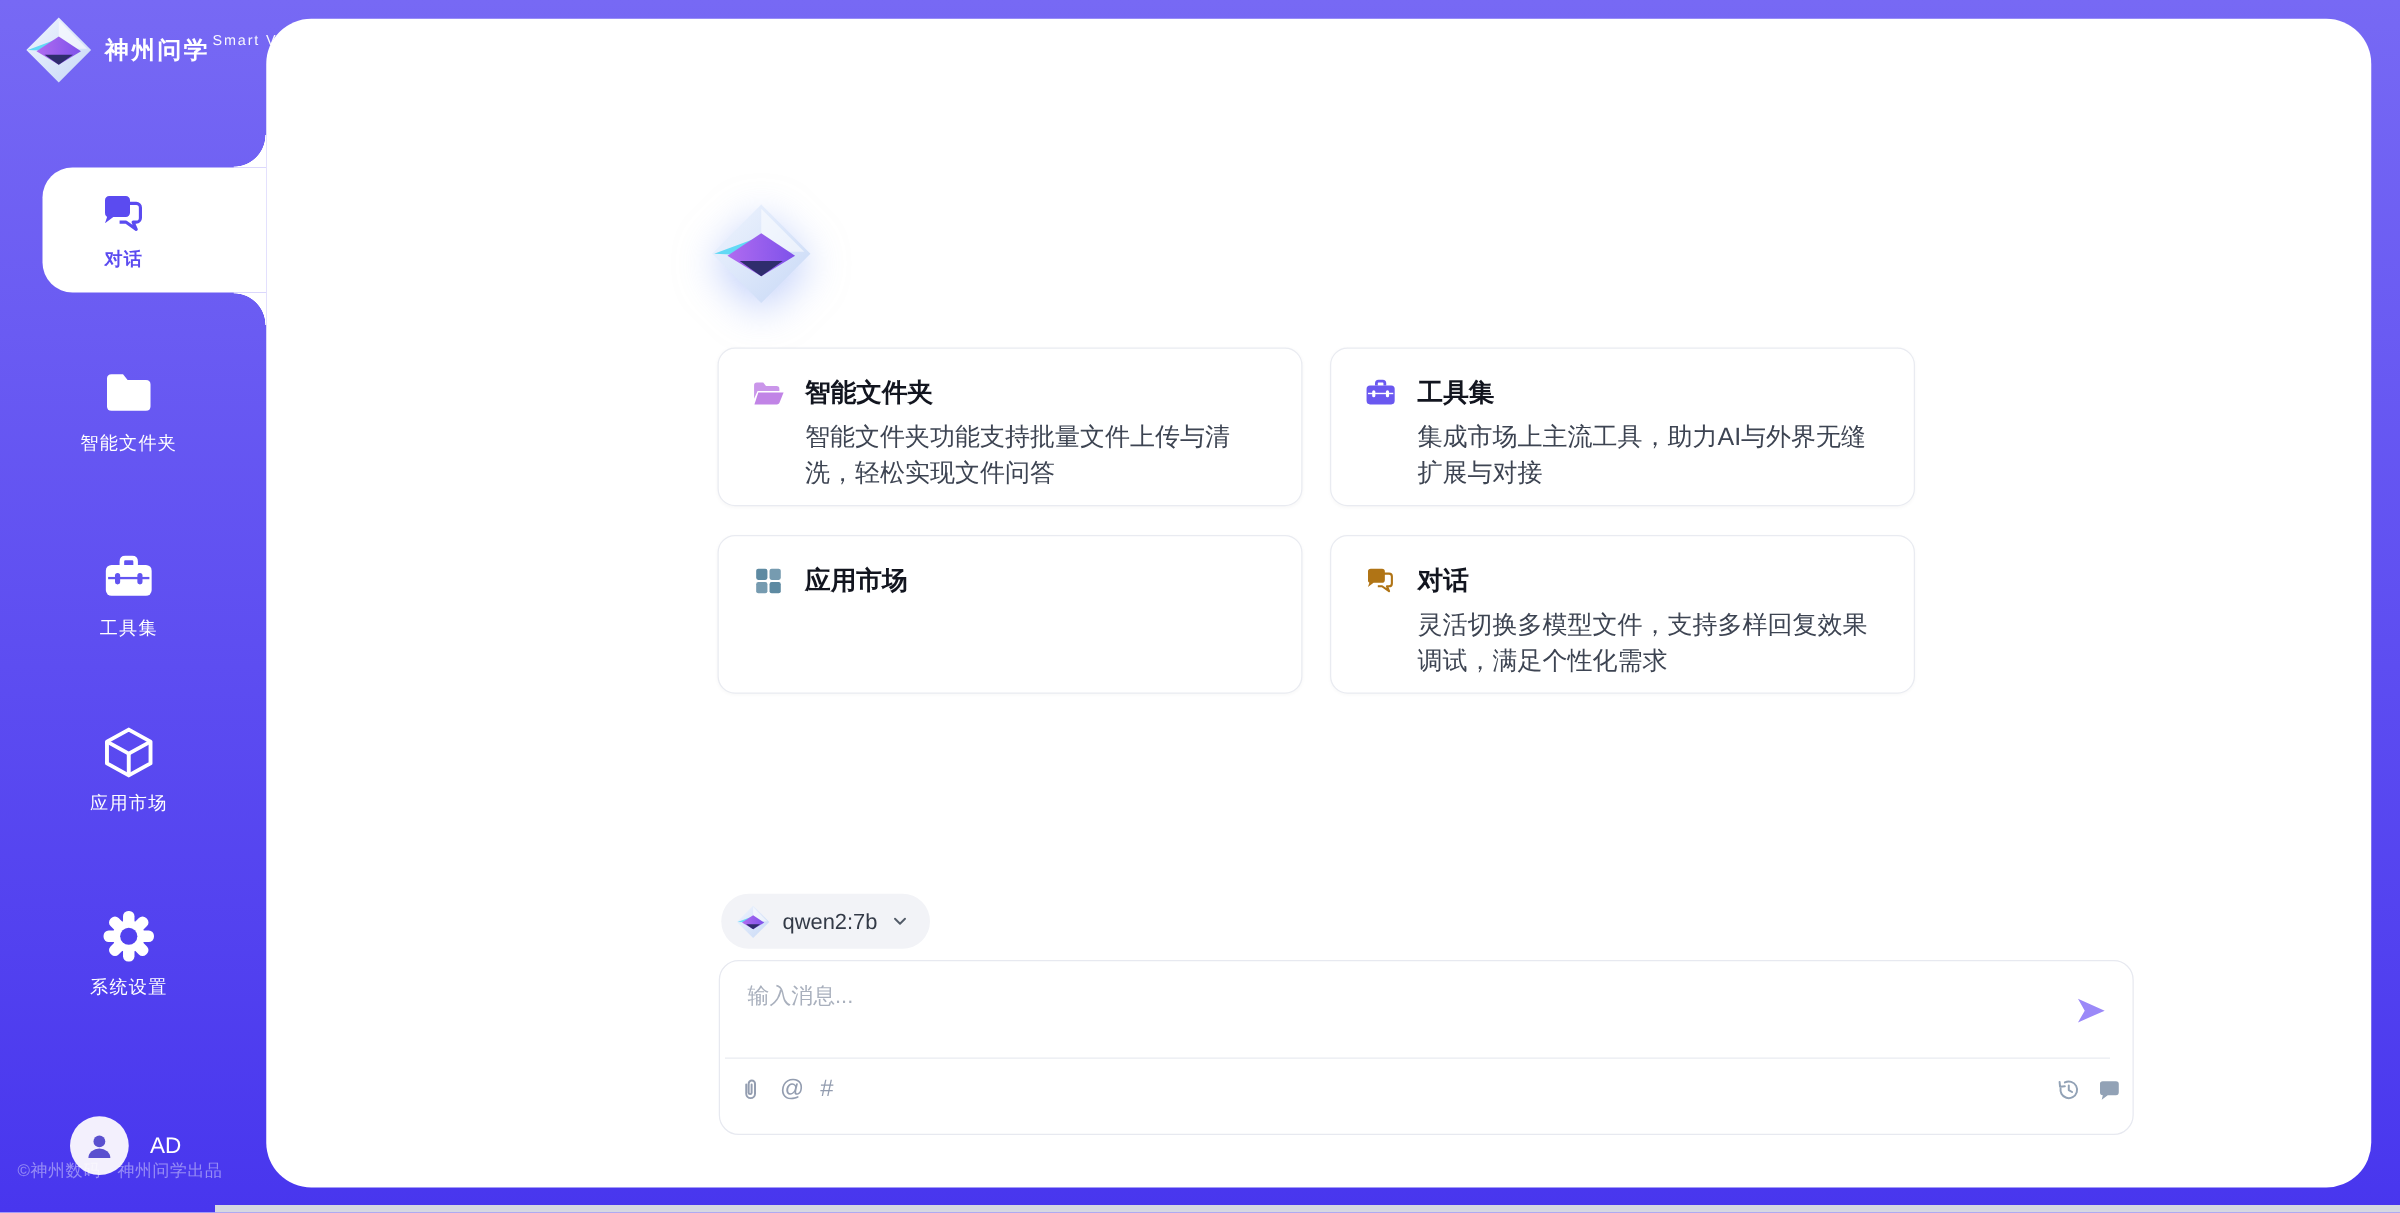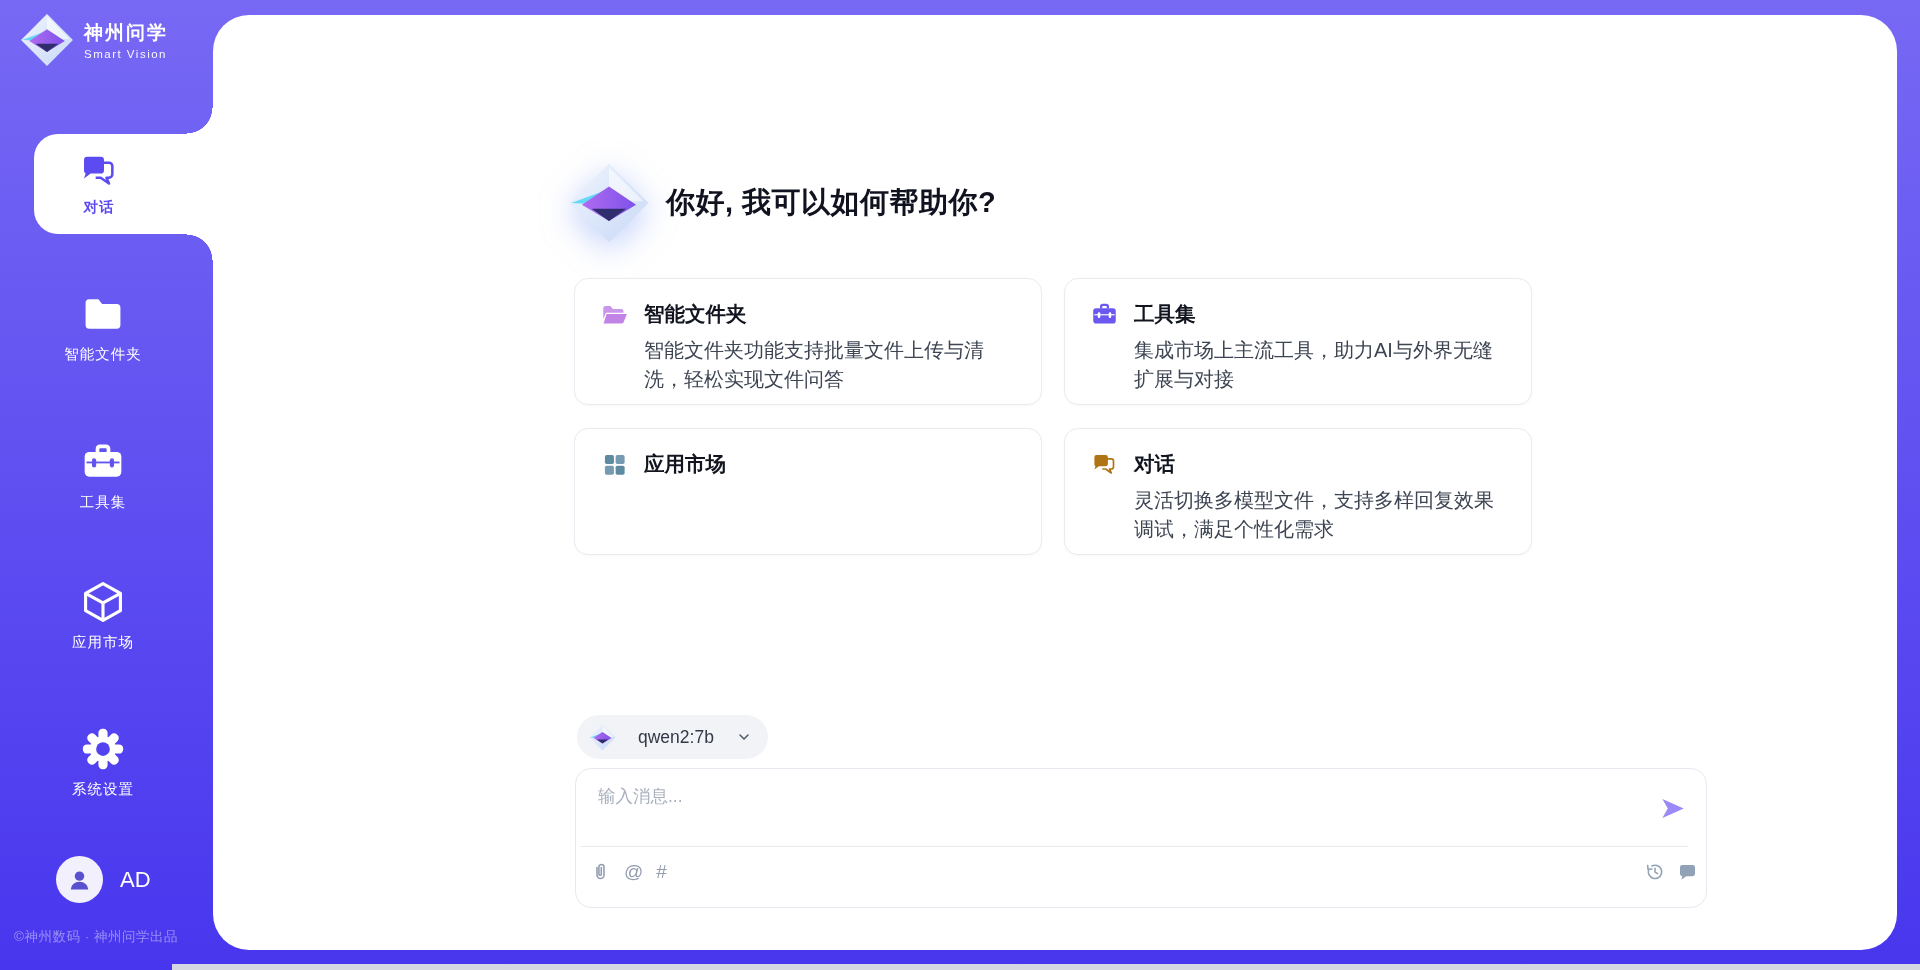--- a/index.html
+++ b/index.html
@@ -15,21 +15,21 @@
   
   .content{
     position:absolute;left:213px;top:15px;width:1684px;height:935px;
     background:#ffffff;border-radius:36px;
   }
   .bottom-strip{position:absolute;left:172px;right:0;bottom:0;height:6px;background:#d6d8e1;}
 
   
   .logo{position:absolute;left:20px;top:13px;display:flex;align-items:center;gap:10px;color:#fff;}
   .logo .diamond{width:54px;height:54px;}
-  .logo-text{display:flex;flex-direction:column;gap:2px;}
+  .logo-text{display:flex;flex-direction:row;gap:2px;}
   .logo-name{font-size:19px;font-weight:bold;letter-spacing:2px;}
   .logo-sub{font-size:11.5px;letter-spacing:1.5px;opacity:.95;}
 
   .tab-active{
     position:absolute;left:34px;top:134px;width:179px;height:100px;
     background:#fff;border-radius:24px 0 0 24px;color:#5b4bf0;
     display:flex;flex-direction:column;align-items:center;justify-content:center;gap:7px;
     padding-right:49px;box-sizing:border-box;cursor:pointer;
   }
   .tab-active .nav-icon{width:40px;height:40px;}
@@ -41,21 +41,21 @@
   .nav-item{
     position:absolute;left:0;width:206px;display:flex;flex-direction:column;align-items:center;gap:9px;
     color:#fff;font-size:14.5px;letter-spacing:1px;cursor:pointer;--hole:#6254f1;
   }
   .nav-item .nav-icon{width:44px;height:44px;}
   .nav-files{top:292px;}
   .nav-tools{top:440px;}
   .nav-market{top:580px;}
   .nav-settings{top:727px;}
 
-  .user{position:absolute;left:56px;top:856px;display:flex;align-items:center;gap:17px;color:#fff;font-size:22px;cursor:pointer;text-align:right;}
+  .user{position:absolute;left:56px;top:893px;display:flex;align-items:center;gap:17px;color:#fff;font-size:18px;cursor:pointer;text-align:right;}
   .avatar{width:47px;height:47px;border-radius:50%;background:#f3f0fd;display:flex;align-items:center;justify-content:center;color:#5a50cf;}
   .avatar svg{width:27px;height:27px;}
   .copyright{position:absolute;left:14px;top:928px;font-size:13.5px;color:rgba(255,255,255,.42);letter-spacing:.5px;}
 
   
   .hero{position:absolute;left:355px;top:147px;display:flex;align-items:center;gap:16px;}
   .hero .diamond{width:82px;height:82px;filter:drop-shadow(0 8px 16px rgba(130,160,245,.5));}
   .hero-title{font-size:29px;font-weight:800;color:#10131f;letter-spacing:.5px;}
 
   
@@ -66,21 +66,21 @@
     box-shadow:0 1px 3px rgba(16,24,40,.03);
   }
   .card-head{display:flex;align-items:center;gap:16px;}
   .card-icon{width:27px;height:27px;flex:0 0 auto;}
   .card-title{font-size:20.5px;font-weight:800;color:#12151f;}
   .card-desc{margin:8px 0 0 43px;font-size:20px;line-height:1.45;color:#3d4452;}
 
   
   .model-pill{
     position:absolute;left:364px;top:700px;height:44px;border-radius:22px;background:#f2f3f7;
-    display:flex;align-items:center;gap:22px;padding:0 16px 0 12px;cursor:pointer;
+    display:flex;align-items:center;gap:10px;padding:0 16px 0 12px;cursor:pointer;
   }
   .model-pill .diamond{width:27px;height:27px;}
   .model-name{font-size:17.5px;color:#333a47;}
   .chevron{width:16px;height:16px;color:#535c69;}
 
   .composer{
     position:absolute;left:362px;top:753px;width:1132px;height:140px;background:#fff;
     border:1.5px solid #e7e9f0;border-radius:16px;box-sizing:border-box;cursor:text;
   }
   .placeholder{position:absolute;left:22px;top:15px;font-size:17.5px;color:#a9b0bd;}
@@ -190,21 +190,20 @@
     <path d="M6 9 l6 6 6 -6" fill="none" stroke="currentColor" stroke-width="2.3" stroke-linecap="round" stroke-linejoin="round"></path>
   </symbol>
 </svg>
 
 <div class="content">
 
   <div class="hero">
     <svg class="diamond">
         <use href="#diamond"></use>
       </svg>
-    <div class="hero-title">你好, 我可以如何帮助你?</div>
   </div>
 
   <div class="cards">
     <div class="card">
       <div class="card-head">
         <svg class="card-icon" style="color: rgb(193, 132, 230);">
             <use href="#folder-open"></use>
           </svg>
         <div class="card-title">智能文件夹</div>
       </div>

